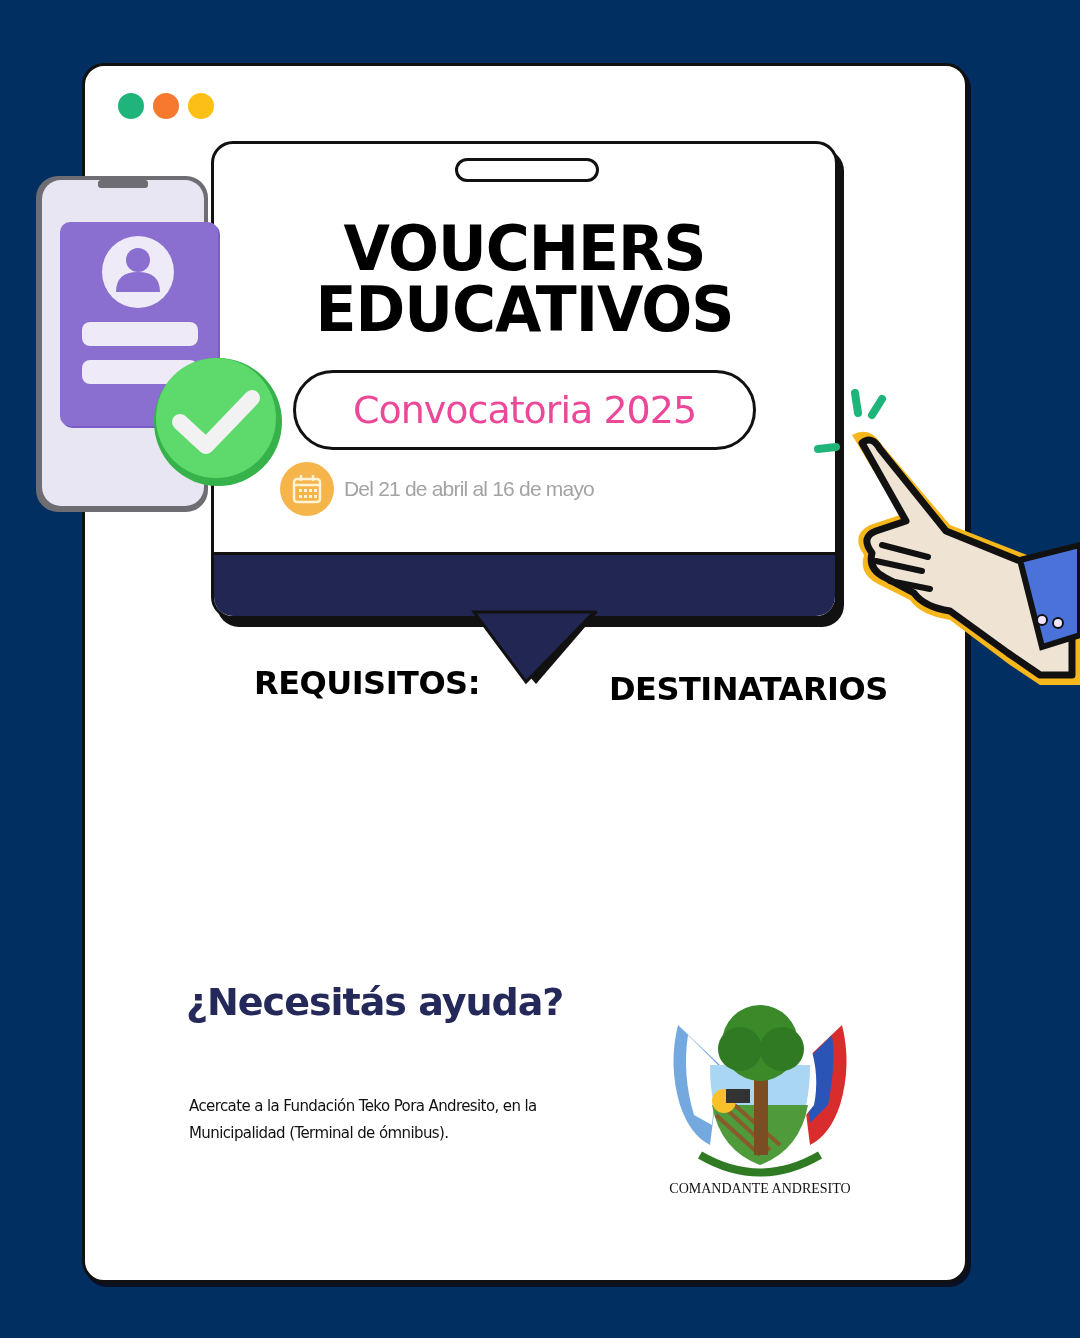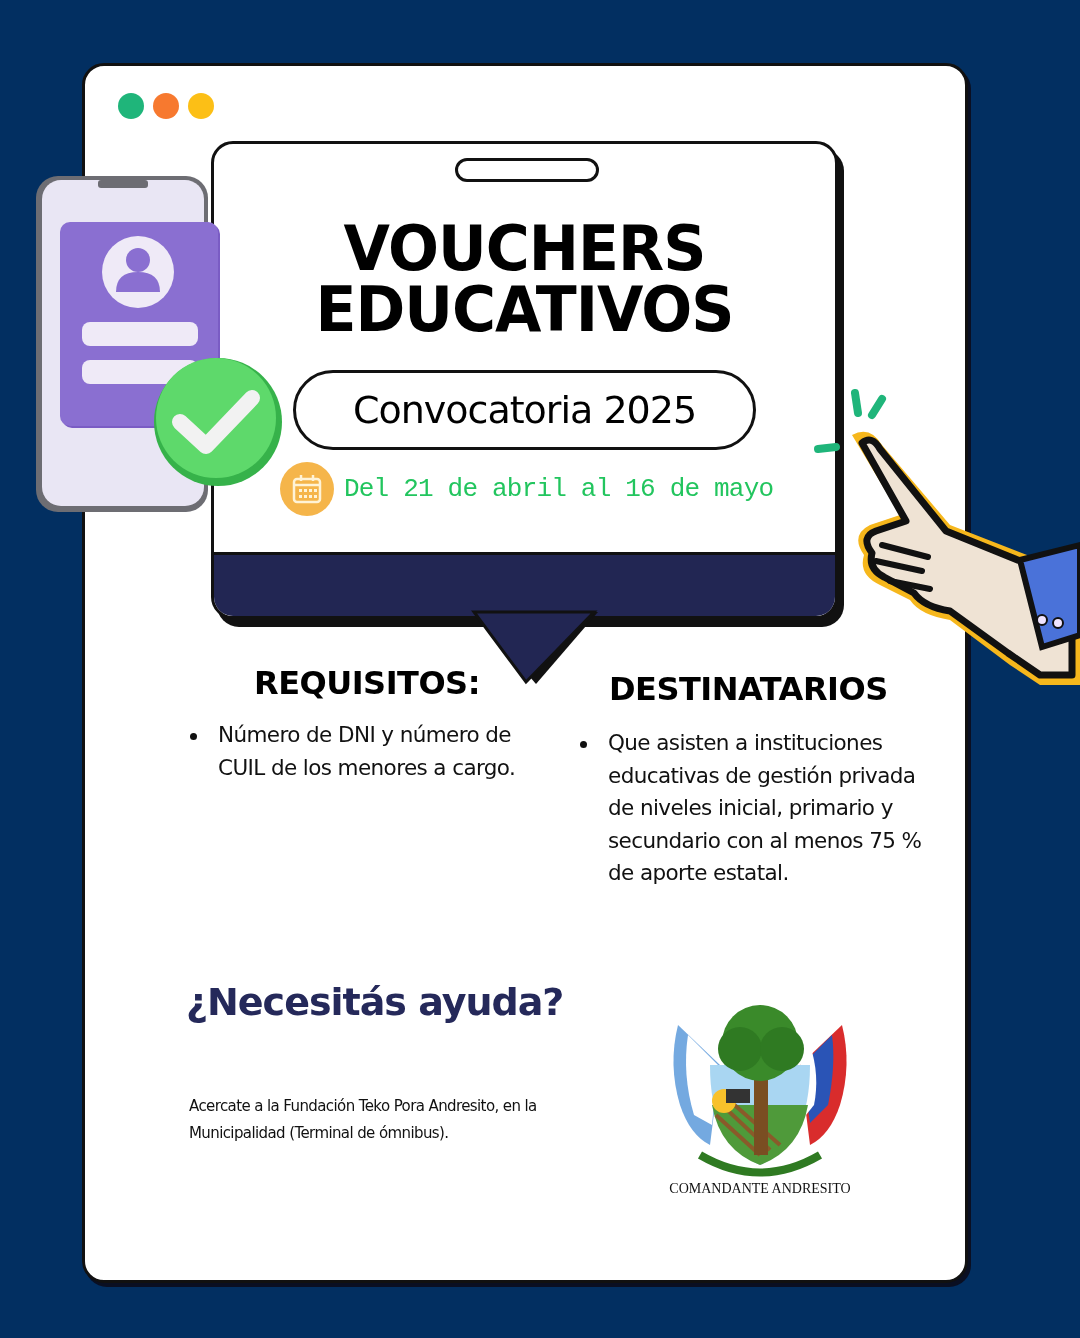--- a/index.html
+++ b/index.html
@@ -34,31 +34,31 @@
   .title {
     position: absolute; left: 211px; top: 220px; width: 627px; text-align: center;
     font-family: "DejaVu Sans", sans-serif; font-weight: 900; font-size: 60px;
     line-height: 58px; color: #000; letter-spacing: -1px; transform: scaleY(1.05);
   }
   .title .line { display: block; font-weight: bold; }
   .conv {
     position: absolute; left: 293px; top: 370px; width: 463px; height: 80px;
     border: 3px solid #111; border-radius: 40px; background: #fff;
     display: flex; align-items: center; justify-content: center;
-    font-size: 38px; color: #000000; font-family: "DejaVu Sans", sans-serif;
+    font-size: 38px; color: #ec4899; font-family: "DejaVu Sans", sans-serif;
     letter-spacing: -1px;
   }
   .dates {
     position: absolute; left: 280px; top: 462px; display: flex; align-items: center; gap: 10px;
   }
   .cal-icon {
     width: 54px; height: 54px; border-radius: 50%; background: #f5b54a;
     display: flex; align-items: center; justify-content: center;
   }
-  .dates-text { font-family: Liberation Mono, monospace; font-size: 26px; color: #22c55e; letter-spacing: -0.8px; }
+  .dates-text { font-family: Liberation Sans, sans-serif; font-size: 21px; color: #a3a3a3; letter-spacing: -0.8px; }
 
   .h-section {
     position: absolute; font-family: "DejaVu Sans", sans-serif; font-weight: bold;
     font-size: 32px; color: #000; letter-spacing: -0.5px; text-align: center;
   }
   .list {
     position: absolute; list-style: none; font-family: "DejaVu Sans", sans-serif;
     font-size: 21.5px; line-height: 32.5px; color: #111; letter-spacing: -0.6px;
   }
   .list li { position: relative; padding-left: 34px; }
@@ -155,26 +155,24 @@
   <path d="M42,50 Q60,40 72,60 L140,140 L230,175 L270,185 L270,300 L230,300 L200,280 L140,235 Q110,230 100,215 L70,200 Q48,190 54,170 Q40,150 60,140 L90,130 Z" fill="#f6b71c"></path>
   <path d="M52,58 Q62,50 70,64 L136,146 L225,182 L262,194 L262,290 L230,290 L198,268 L140,226 Q114,222 104,208 L74,192 Q58,184 62,168 Q50,152 66,146 L96,136 Z" fill="#efe3d4" stroke="#111" stroke-width="7" stroke-linejoin="round"></path>
   <path d="M72,160 L118,172 M66,176 L112,186 M80,196 L120,204" stroke="#111" stroke-width="6" stroke-linecap="round"></path>
   <path d="M210,175 L270,160 L270,250 L232,262 Z" fill="#4a72d9" stroke="#111" stroke-width="6"></path>
   <circle cx="232" cy="235" r="5" fill="#f0e4ff" stroke="#111" stroke-width="2"></circle>
   <circle cx="248" cy="238" r="5" fill="#f0e4ff" stroke="#111" stroke-width="2"></circle>
 </svg>
 
 <div class="h-section" style="left:254px;top:664px;">REQUISITOS:</div>
 <ul class="list" style="left:184px;top:719px;width:370px;">
-  <li>Número de DNI y número de CUIL de los menores a cargo.</li>
 </ul>
 
 <div class="h-section" style="left:609px;top:670px;">DESTINATARIOS</div>
 <ul class="list" style="left:574px;top:727px;width:366px;">
-  <li>Que asisten a instituciones educativas de gestión privada de niveles inicial, primario y secundario con al menos 75 % de aporte estatal.</li>
 </ul>
 
 <div class="help-title">¿Necesitás ayuda?</div>
 <div class="help-text">Acercate a la Fundación Teko Pora Andresito, en la Municipalidad (Terminal de ómnibus).</div>
 
 <svg class="emblem" width="200" height="195" viewBox="0 0 200 195">
   <path d="M18,20 Q8,60 20,100 Q30,130 50,140 L60,60 Z" fill="#74a9e0"></path>
   <path d="M28,30 Q22,70 34,110 L52,120 L58,60 Z" fill="#ffffff"></path>
   <path d="M182,20 Q192,60 180,100 Q170,130 150,140 L140,60 Z" fill="#d92c2c"></path>
   <path d="M172,30 Q176,60 168,100 L150,118 L142,60 Z" fill="#2a54b6"></path>

